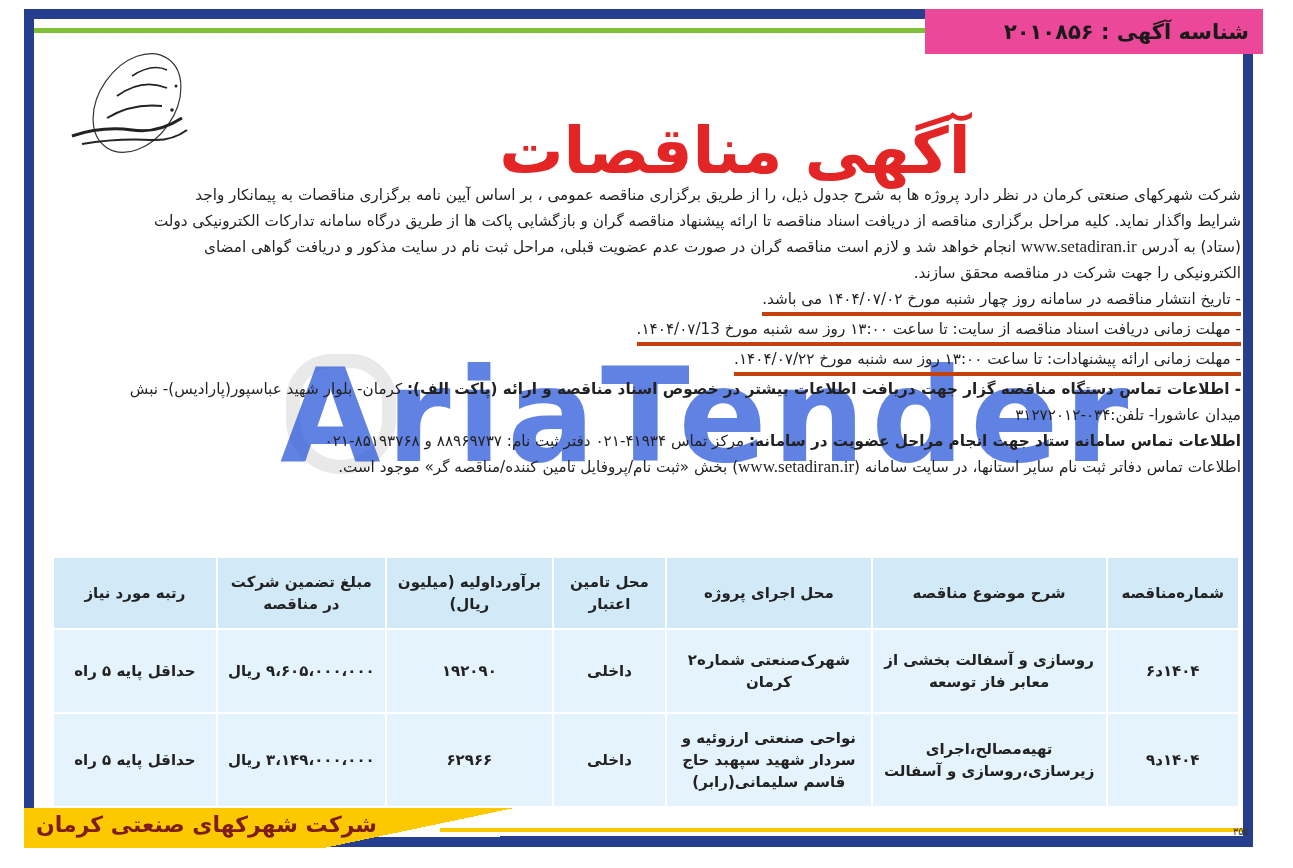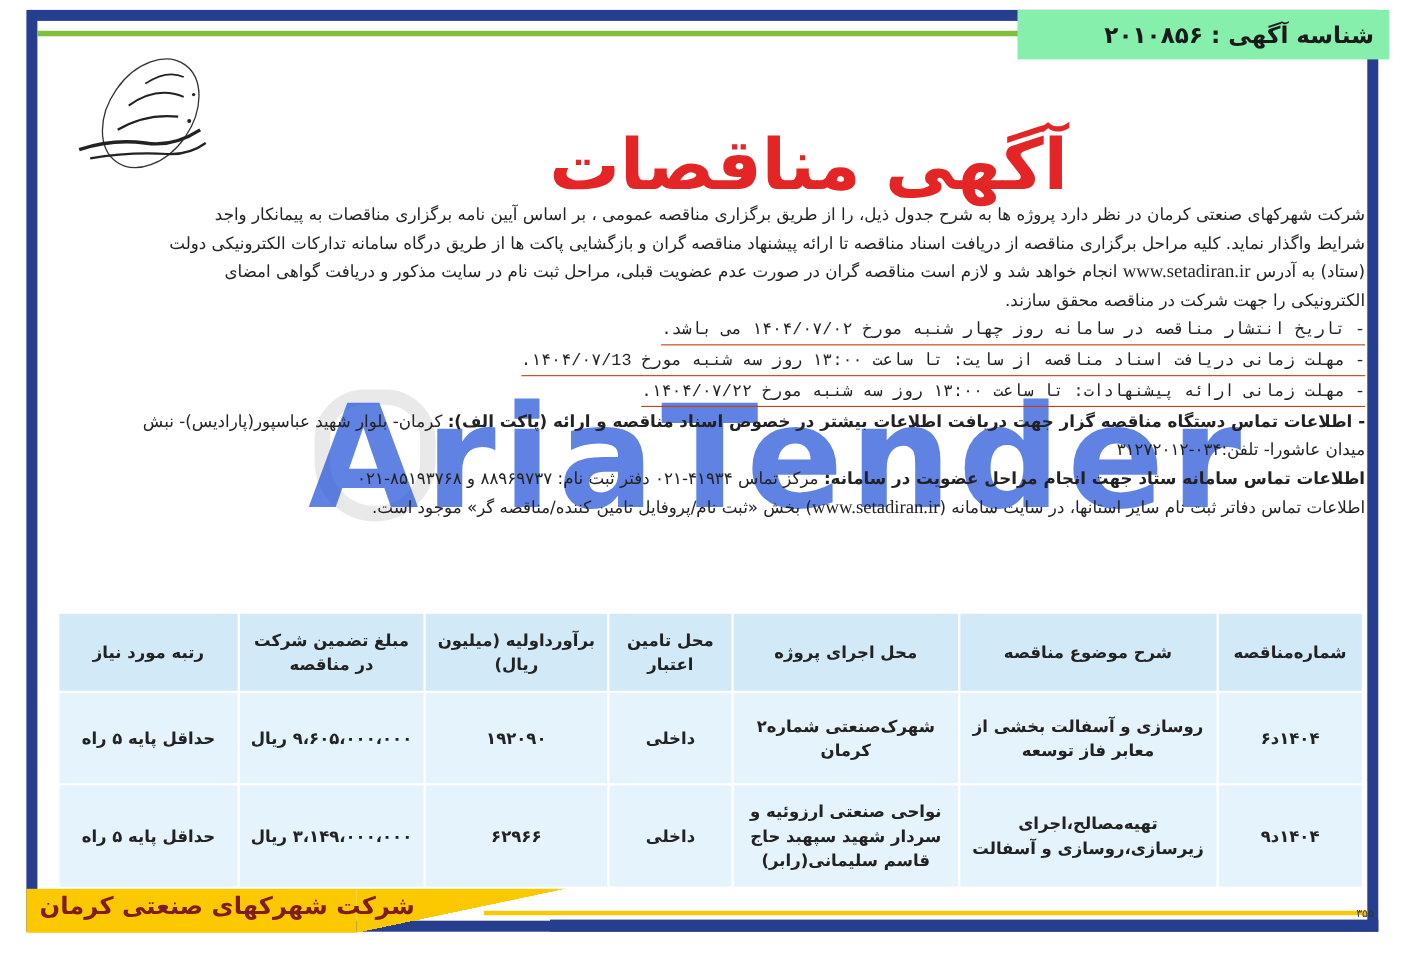--- a/index.html
+++ b/index.html
@@ -1,27 +1,27 @@
 <!DOCTYPE html>
 <html><head>
 <meta charset="utf-8">
 <style>
   html, body { margin: 0; padding: 0; background: #ffffff; }
   body { width: 1293px; height: 868px; position: relative; overflow: hidden; font-family: "DejaVu Sans", sans-serif; }
   .frame { position: absolute; left: 24px; top: 9px; width: 1229px; height: 838px; border-left: 10px solid #273e8f; border-top: 10px solid #273e8f; border-right: 10px solid #273e8f; border-bottom: 10px solid #273e8f; box-sizing: border-box; background: #fff; }
   .green-line { position: absolute; left: 34px; top: 28px; width: 1209px; height: 5px; background: #7fbf3a; }
-  .id-banner { position: absolute; right: 30px; top: 9px; width: 338px; height: 45px; background: #86efac; display: flex; align-items: center; justify-content: flex-end; padding-right: 14px; box-sizing: border-box; }
+  .id-banner { position: absolute; right: 30px; top: 9px; width: 338px; height: 45px; background: #ec4899; display: flex; align-items: center; justify-content: flex-end; padding-right: 14px; box-sizing: border-box; }
   .id-banner span { font-size: 21px; font-weight: bold; color: #1a1a1a; direction: rtl; }
   .logo { position: absolute; left: 62px; top: 48px; width: 140px; height: 110px; }
   .title { position: absolute; left: 470px; top: 70px; width: 530px; text-align: center; font-size: 64px; font-weight: bold; color: #e42526; direction: rtl; letter-spacing: 2px; margin-top: 44px; }
   .watermark { position: absolute; left: 280px; top: 340px; font-size: 130px; font-weight: bold; color: #1d4ed8; letter-spacing: 6px; opacity: 0.7; z-index: 0; }
   .watermark-shield { position: absolute; left: 286px; top: 354px; width: 110px; height: 120px; border: 14px solid #e0e0e0; border-radius: 50px 50px 60px 60px; box-sizing: border-box; opacity: 0.7; }
   .body-text { position: absolute; right: 52px; top: 182px; width: 1205px; direction: rtl; text-align: justify; font-family: "DejaVu Sans", sans-serif; font-size: 15.2px; line-height: 26px; color: #222; z-index: 1; }
   .line { display: block; direction: rtl; }
-  .ul { border-bottom: 1px solid #c2410c; display: inline-block; padding-bottom: 0; font-family: Liberation Mono, monospace; }
+  .ul { border-bottom: 4px solid #c2410c; display: inline-block; padding-bottom: 0; }
   .bold { font-weight: bold; }
   .latin { font-family: "Liberation Serif", serif; font-size: 17px; direction: ltr; unicode-bidi: embed; }
   table.tenders { position: absolute; left: 52px; top: 556px; width: 1188px; border-collapse: separate; border-spacing: 2px; direction: rtl; z-index: 1; font-size: 15px; }
   table.tenders th { background: #d2eaf8; color: #222; font-weight: bold; height: 62px; text-align: center; padding: 4px 6px; line-height: 22px; }
   table.tenders td { background: #e4f3fc; color: #222; font-weight: bold; text-align: center; padding: 4px 6px; line-height: 22px; }
   table.tenders tr.r1 td { height: 74px; }
   table.tenders tr.r2 td { height: 84px; }
   .footer-yellow { position: absolute; left: 24px; top: 808px; width: 300px; height: 40px; background: #fcc900; }
   .footer-tri2 { position: absolute; left: 324px; top: 808px; width: 190px; height: 40px; background: linear-gradient(to bottom right, #fcc900 50%, transparent 50%); }
   .footer-yellow-line { position: absolute; left: 440px; top: 828px; width: 803px; height: 4px; background: #fcc900; }

